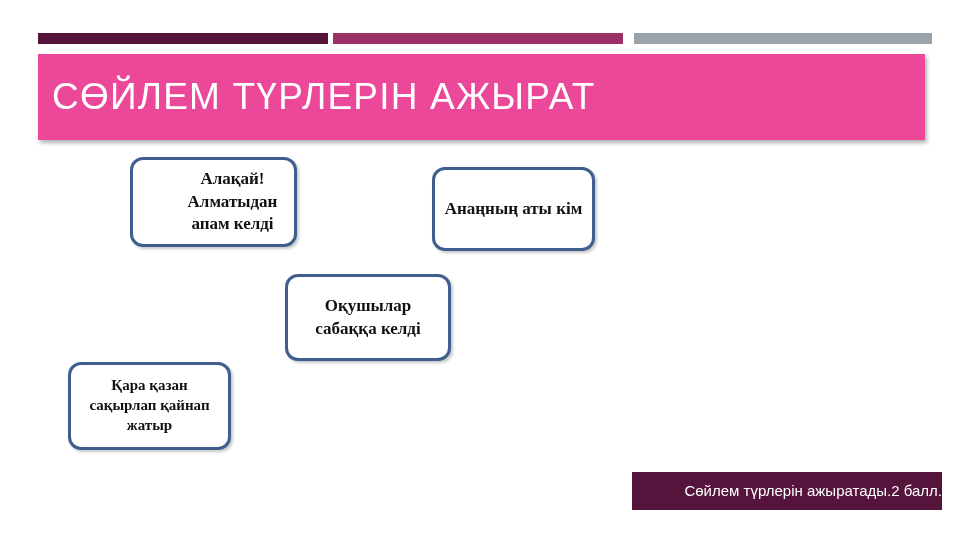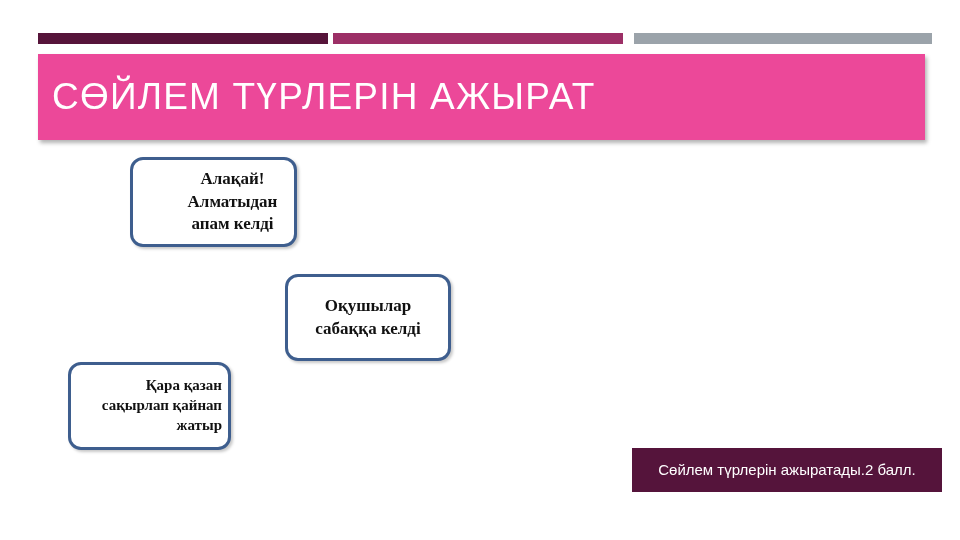--- a/index.html
+++ b/index.html
@@ -77,35 +77,35 @@
 
   #box-alakai   { left: 130px; top: 157px; width: 167px; height: 90px;
                   font-size: 17px; font-weight: bold; padding-left: 44px; }
   #box-anan     { left: 432px; top: 167px; width: 163px; height: 84px;
                   font-size: 17px; font-weight: bold; }
   #box-kai      { left: 708px; top: 157px; width: 164px; height: 92px;
                   font-size: 15px; font-weight: bold; }
   #box-okushy   { left: 285px; top: 274px; width: 166px; height: 87px;
                   font-size: 17px; font-weight: bold; }
   #box-kara     { left: 68px;  top: 362px; width: 163px; height: 88px;
-                  font-size: 15px; font-weight: bold; text-align: right; }
+                  font-size: 15px; font-weight: bold; }
   #box-kel      { left: 556px; top: 350px; width: 167px; height: 82px;
                   font-size: 21px; font-weight: bold; }
 
   
   #score-banner {
     position: absolute;
     left: 632px;
-    top: 448px;
+    top: 472px;
     width: 310px;
-    height: 44px;
+    height: 38px;
     background: #55143B;
     display: flex;
     align-items: center;
-    justify-content: center;
+    justify-content: flex-end;
     text-align: center;
   }
   #score-banner .txt {
     color: #ffffff;
     font-family: "Liberation Sans", sans-serif;
     font-size: 15px;
     line-height: 1.35;
   }
 </style>
 </head>
@@ -118,20 +118,23 @@
   <div class="accent-bar accent-gray"></div>
 
   <div id="title-panel">
     <div id="title-text">СӨЙЛЕМ ТҮРЛЕРІН АЖЫРАТ</div>
   </div>
 
   <div class="sbox" id="box-alakai">
     <span class="txt">Алақай! Алматыдан апам келді</span>
   </div>
 
+  <div class="sbox" id="box-anan">
+    <span class="txt">Анаңның аты кім</span>
+  </div>
 
 
   <div class="sbox" id="box-okushy">
     <span class="txt">Оқушылар сабаққа келді</span>
   </div>
 
   <div class="sbox" id="box-kara">
     <span class="txt">Қара қазан сақырлап қайнап жатыр</span>
   </div>
 

